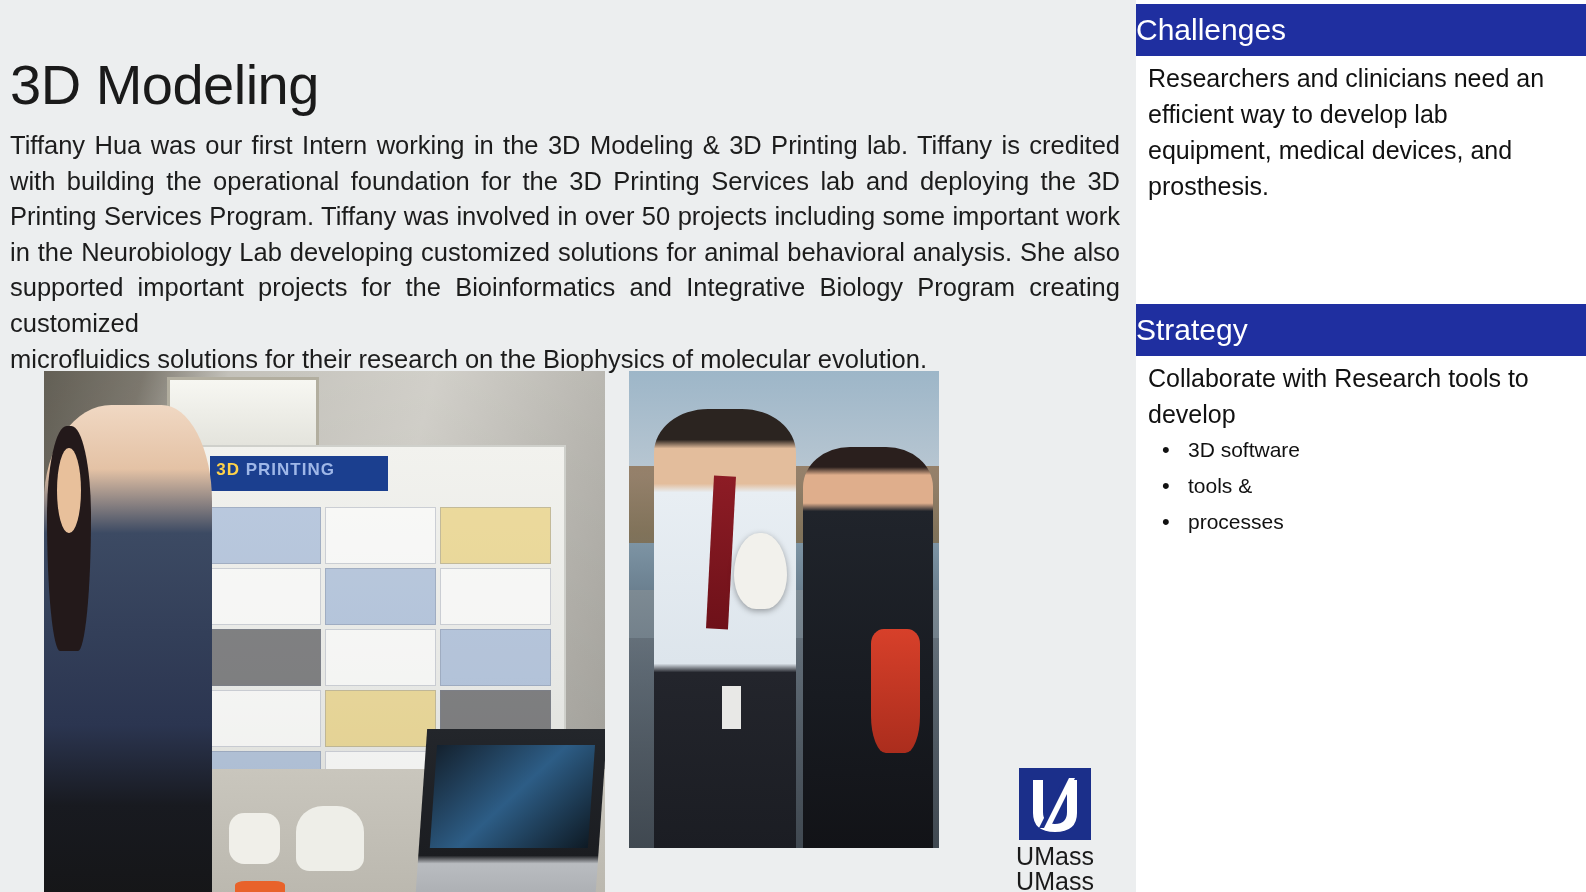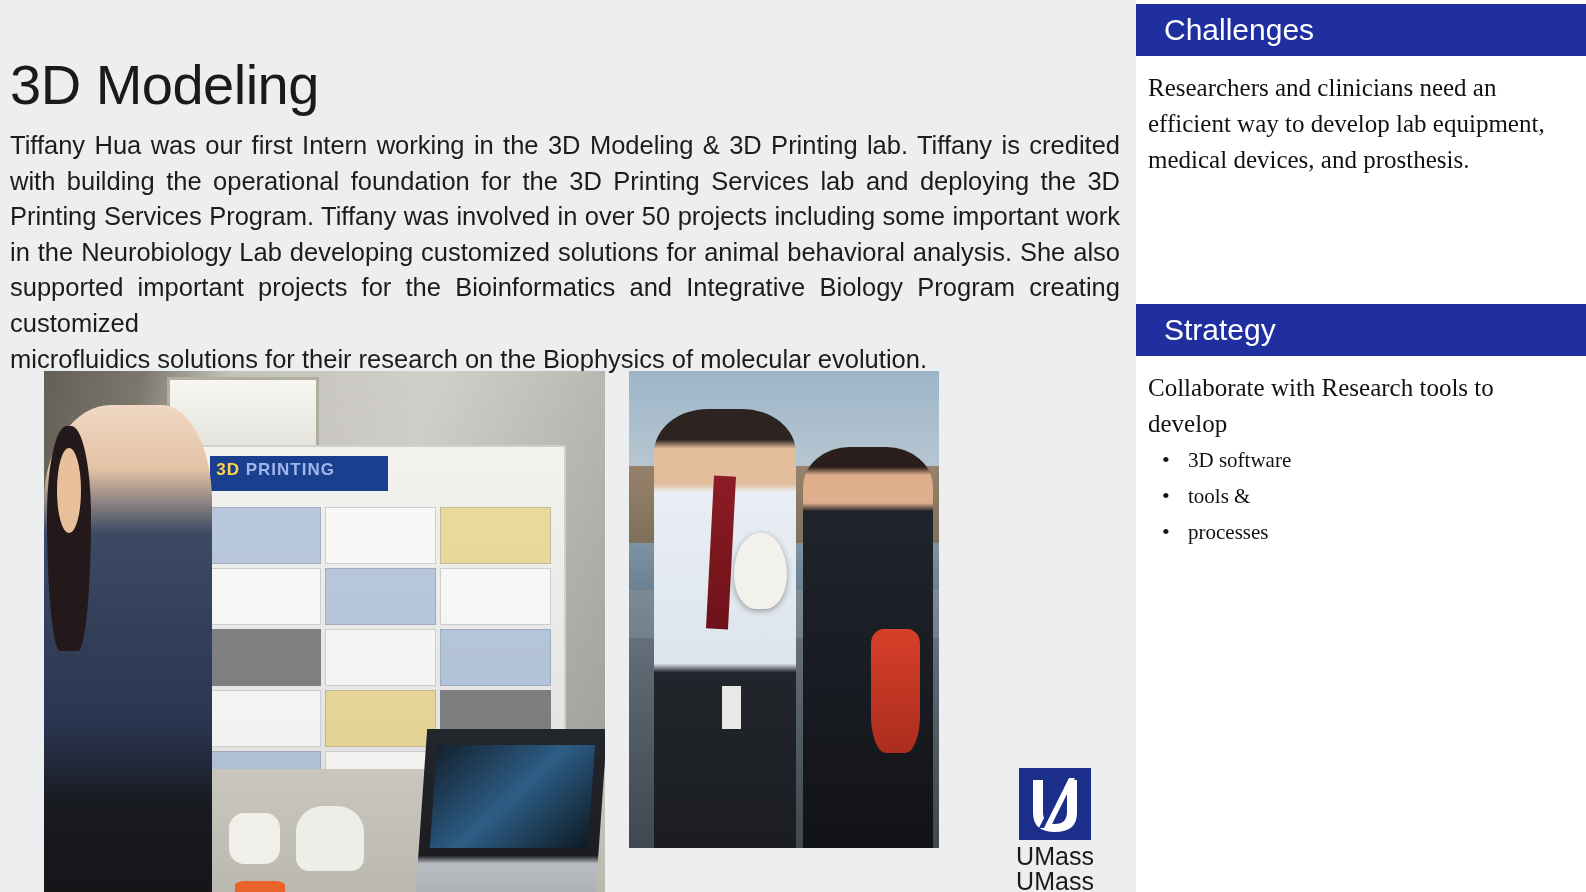--- a/index.html
+++ b/index.html
@@ -261,31 +261,30 @@
     left: 0;
     width: 450px;
     background: #ffffff;
   }
   .panel-header {
     background: #1f2fa0;
     color: #ffffff;
     font-size: 30px;
     line-height: 52px;
     height: 52px;
-    padding-left: 28px;
+    padding-left: 0;
     box-sizing: border-box;
     overflow: hidden;
     white-space: nowrap;
   }
   .panel-body {
-    padding: 14px 12px 6px 12px;
+    padding: 4px 12px 6px 12px;
     font-size: 25px;
     line-height: 36px;
     color: #111111;
-    font-family: Liberation Serif, serif;
   }
   .panel-body p { margin: 0; }
   .bullets {
     margin: 0;
     padding: 0;
     list-style: none;
   }
   .bullets li {
     position: relative;
     padding-left: 40px;

